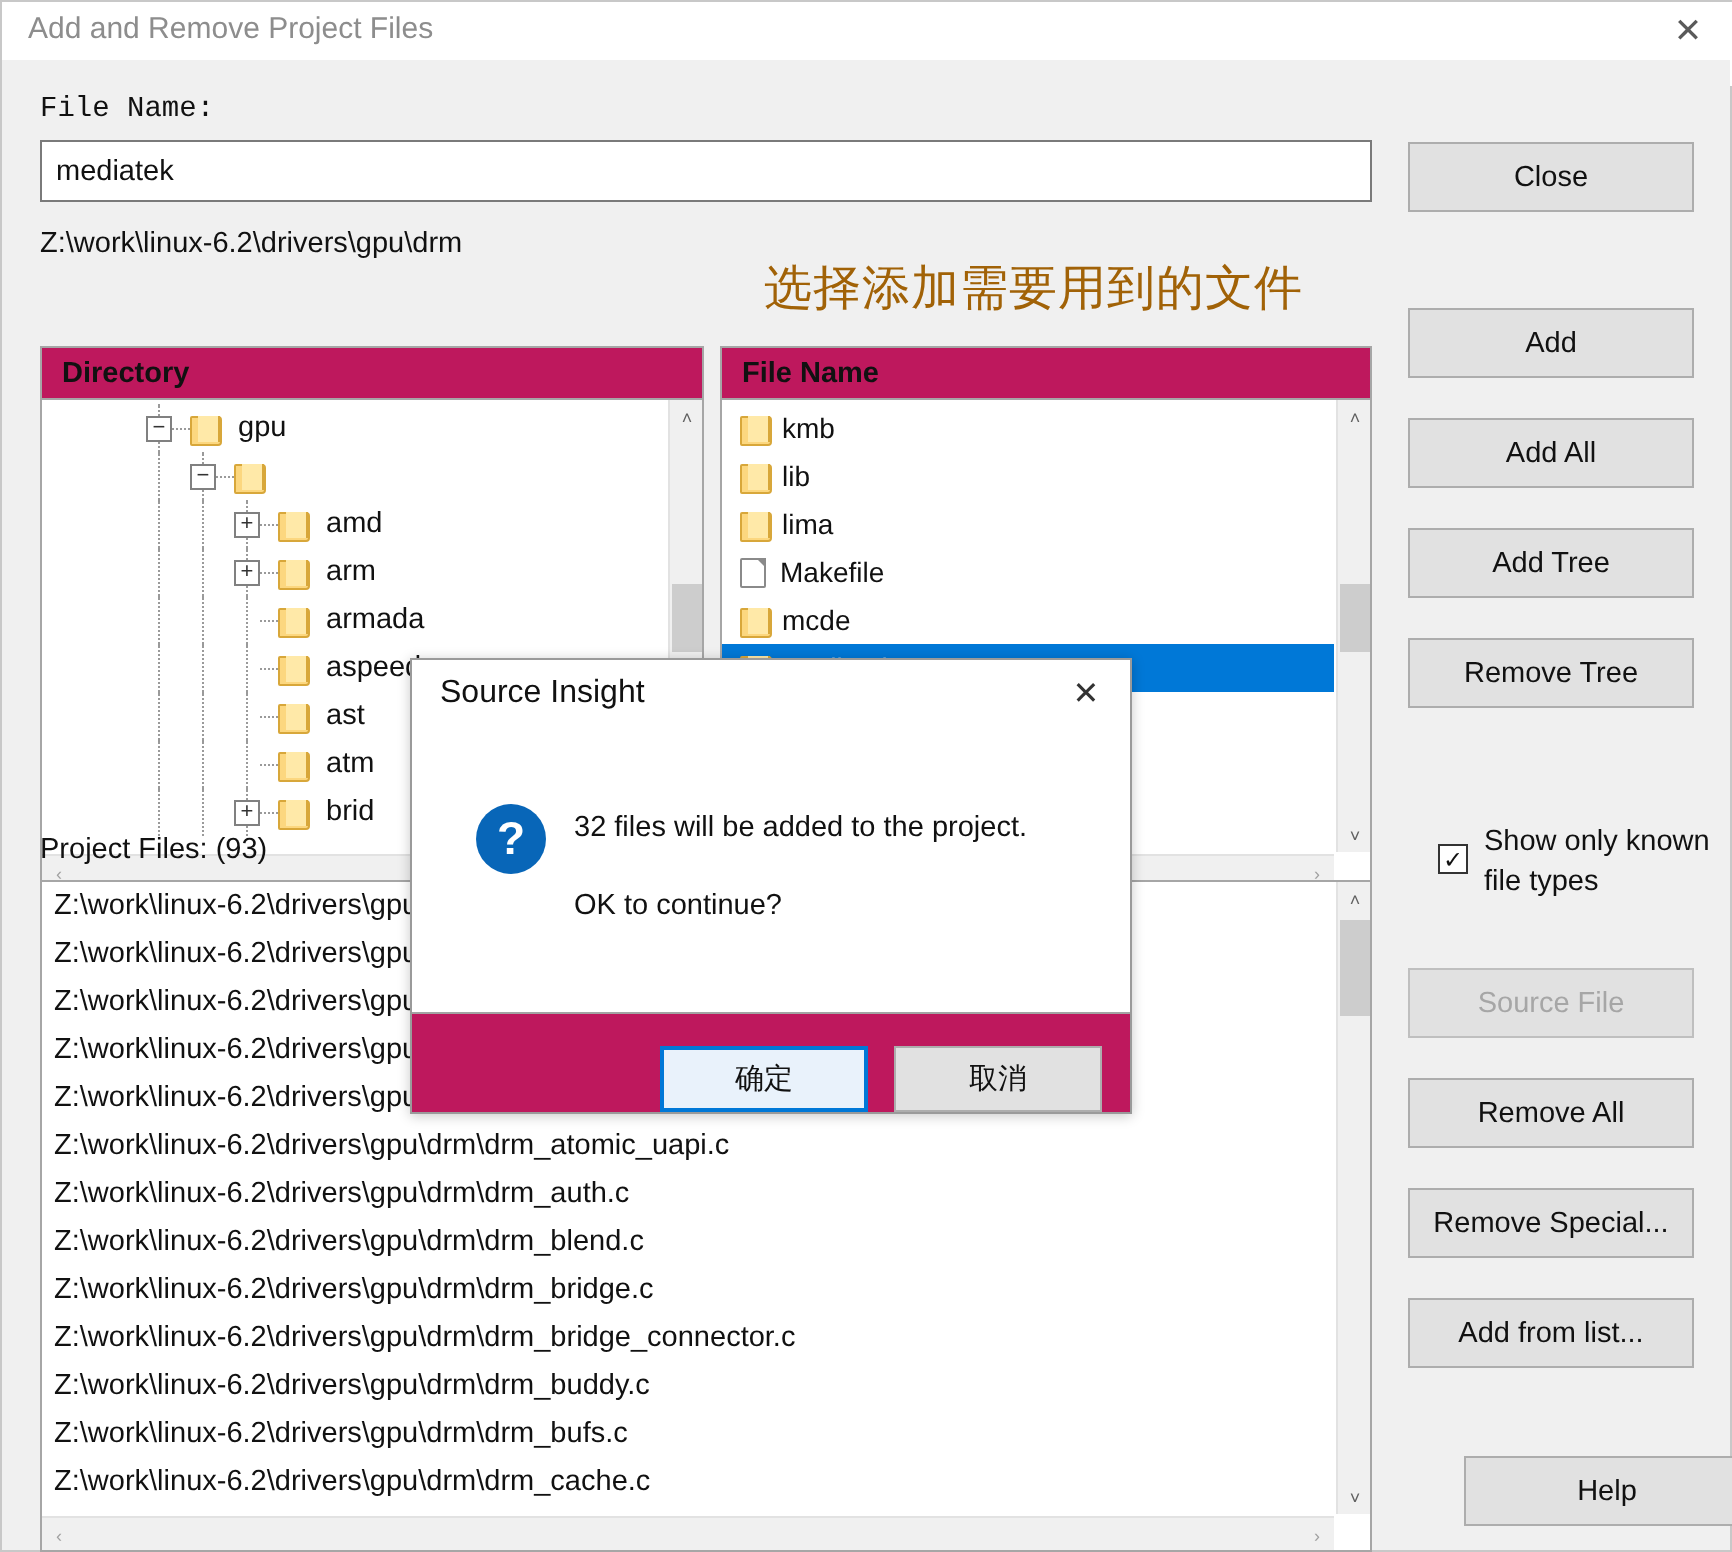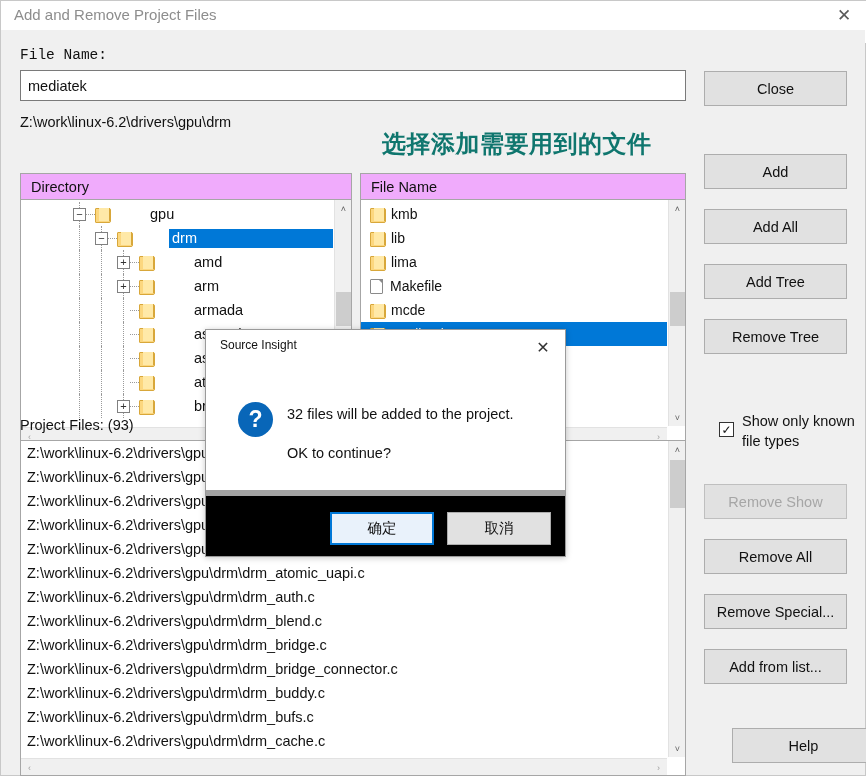--- a/index.html
+++ b/index.html
@@ -67,41 +67,42 @@
     font-family: "Liberation Sans", sans-serif;
     font-size: 14.5px;
     color: #111;
     outline: none;
   }
 
   
   #red-note {
     position: absolute; left: 381px; top: 98px;
     font-size: 24px;
-    color: #0f766e;
-    font-weight: 700;
+    color: #a16207;
+    font-weight: 400;
     white-space: nowrap;
     letter-spacing: 0.5px;
   }
 
   
   .panel {
     position: absolute;
     background: #ffffff;
     border: 1px solid #a6a6a6;
   }
   .panel-head {
     position: absolute; left: 0; top: 0;
     height: 26px; width: 100%;
-    background: #f0abfc;
+    background: #be185d;
     border-bottom: 1px solid #a6a6a6;
     display: flex; align-items: center;
     padding-left: 10px;
     font-size: 14.5px;
     color: #111;
+    font-weight: bold;
   }
   .panel-body {
     position: absolute; left: 0; top: 26px;
     right: 0; bottom: 0;
     background: #ffffff;
     overflow: hidden;
   }
 
   #dir-panel  { left: 19px;  top: 143px; width: 332px; height: 272px; }
   #file-panel { left: 359px; top: 143px; width: 326px; height: 272px; }
@@ -166,21 +167,20 @@
   }
   .docicon::after {
     content: ""; position: absolute;
     right: -1px; top: -1px;
     border-width: 0 5px 5px 0;
     border-style: solid;
     border-color: transparent #8a8a8a transparent transparent;
   }
   .node-label {
     padding: 1px 3px 2px 3px;
-    margin-left: 31px;
   }
   .node-label.sel {
     background: #0078d7;
     color: #ffffff;
   }
   .tree-row.selrow .node-label.sel {
     flex: 1;
   }
 
   
@@ -305,21 +305,21 @@
   #modal {
     position: absolute;
     left: 204px; top: 328px;
     width: 361px; height: 228px;
     background: #ffffff;
     border: 1px solid #9a9a9a;
     box-shadow: 0 1px 6px rgba(0,0,0,0.22);
   }
   #modal-title {
     position: absolute; left: 14px; top: 8px;
-    font-size: 12px; color: #111;
+    font-size: 16px; color: #111;
     white-space: nowrap;
   }
   #modal-close {
     position: absolute; right: 4px; top: 4px;
     width: 36px; height: 26px;
     display: flex; align-items: center; justify-content: center;
     font-size: 16px; color: #333;
   }
   #modal-icon {
     position: absolute; left: 32px; top: 72px;
@@ -333,23 +333,23 @@
   #modal-msg1 {
     position: absolute; left: 81px; top: 76px;
     font-size: 14.5px; color: #111; white-space: nowrap;
   }
   #modal-msg2 {
     position: absolute; left: 81px; top: 115px;
     font-size: 14.5px; color: #111; white-space: nowrap;
   }
   #modal-footer {
     position: absolute; left: 0; bottom: 0;
-    width: 100%; height: 66px;
-    background: #000000;
-    border-top: 6px solid #a3a3a3;
+    width: 100%; height: 50px;
+    background: #be185d;
+    border-top: 1px solid #a3a3a3;
   }
   .dlg-btn {
     position: absolute;
     top: 16px;
     width: 104px; height: 33px;
     display: flex; align-items: center; justify-content: center;
     font-family: "Liberation Sans", "DejaVu Sans", sans-serif;
     font-size: 14.5px;
     color: #111;
     cursor: default;
@@ -395,21 +395,20 @@
               <div class="folder"></div>
               <div class="node-label">gpu</div>
             </div>
             <div class="tree-row selrow">
               <div class="guide" style="left: 58px;"></div>
               <div class="guide" style="left: 80px;"></div>
               <div style="width: 74px; flex: 0 0 auto;"></div>
               <div class="expander">−</div>
               <div class="dots"></div>
               <div class="folder"></div>
-              <div class="node-label sel">drm</div>
             </div>
             <div class="tree-row">
               <div class="guide" style="left: 58px;"></div>
               <div class="guide" style="left: 80px;"></div>
               <div class="guide" style="left: 102px;"></div>
               <div style="width: 96px; flex: 0 0 auto;"></div>
               <div class="expander">+</div>
               <div class="dots"></div>
               <div class="folder"></div>
               <div class="node-label">amd</div>
@@ -561,21 +560,21 @@
     <div class="btn" id="btn-add">Add</div>
     <div class="btn" id="btn-addall">Add All</div>
     <div class="btn" id="btn-addtree">Add Tree</div>
     <div class="btn" id="btn-removetree">Remove Tree</div>
 
     <div id="chk-wrap">
       <div id="chk-box">✓</div>
       <div id="chk-label">Show only known file types</div>
     </div>
 
-    <div class="btn disabled" id="btn-removefile">Remove Show</div>
+    <div class="btn disabled" id="btn-removefile">Source File</div>
     <div class="btn" id="btn-removeall">Remove All</div>
     <div class="btn" id="btn-addfromlist">Add from list...</div>
     <div class="btn" id="btn-removespecial">Remove Special...</div>
     <div class="btn" id="btn-help">Help</div>
 
   </div>
 
   <div id="modal">
     <div id="modal-title">Source Insight</div>
     <div id="modal-close">✕</div>

